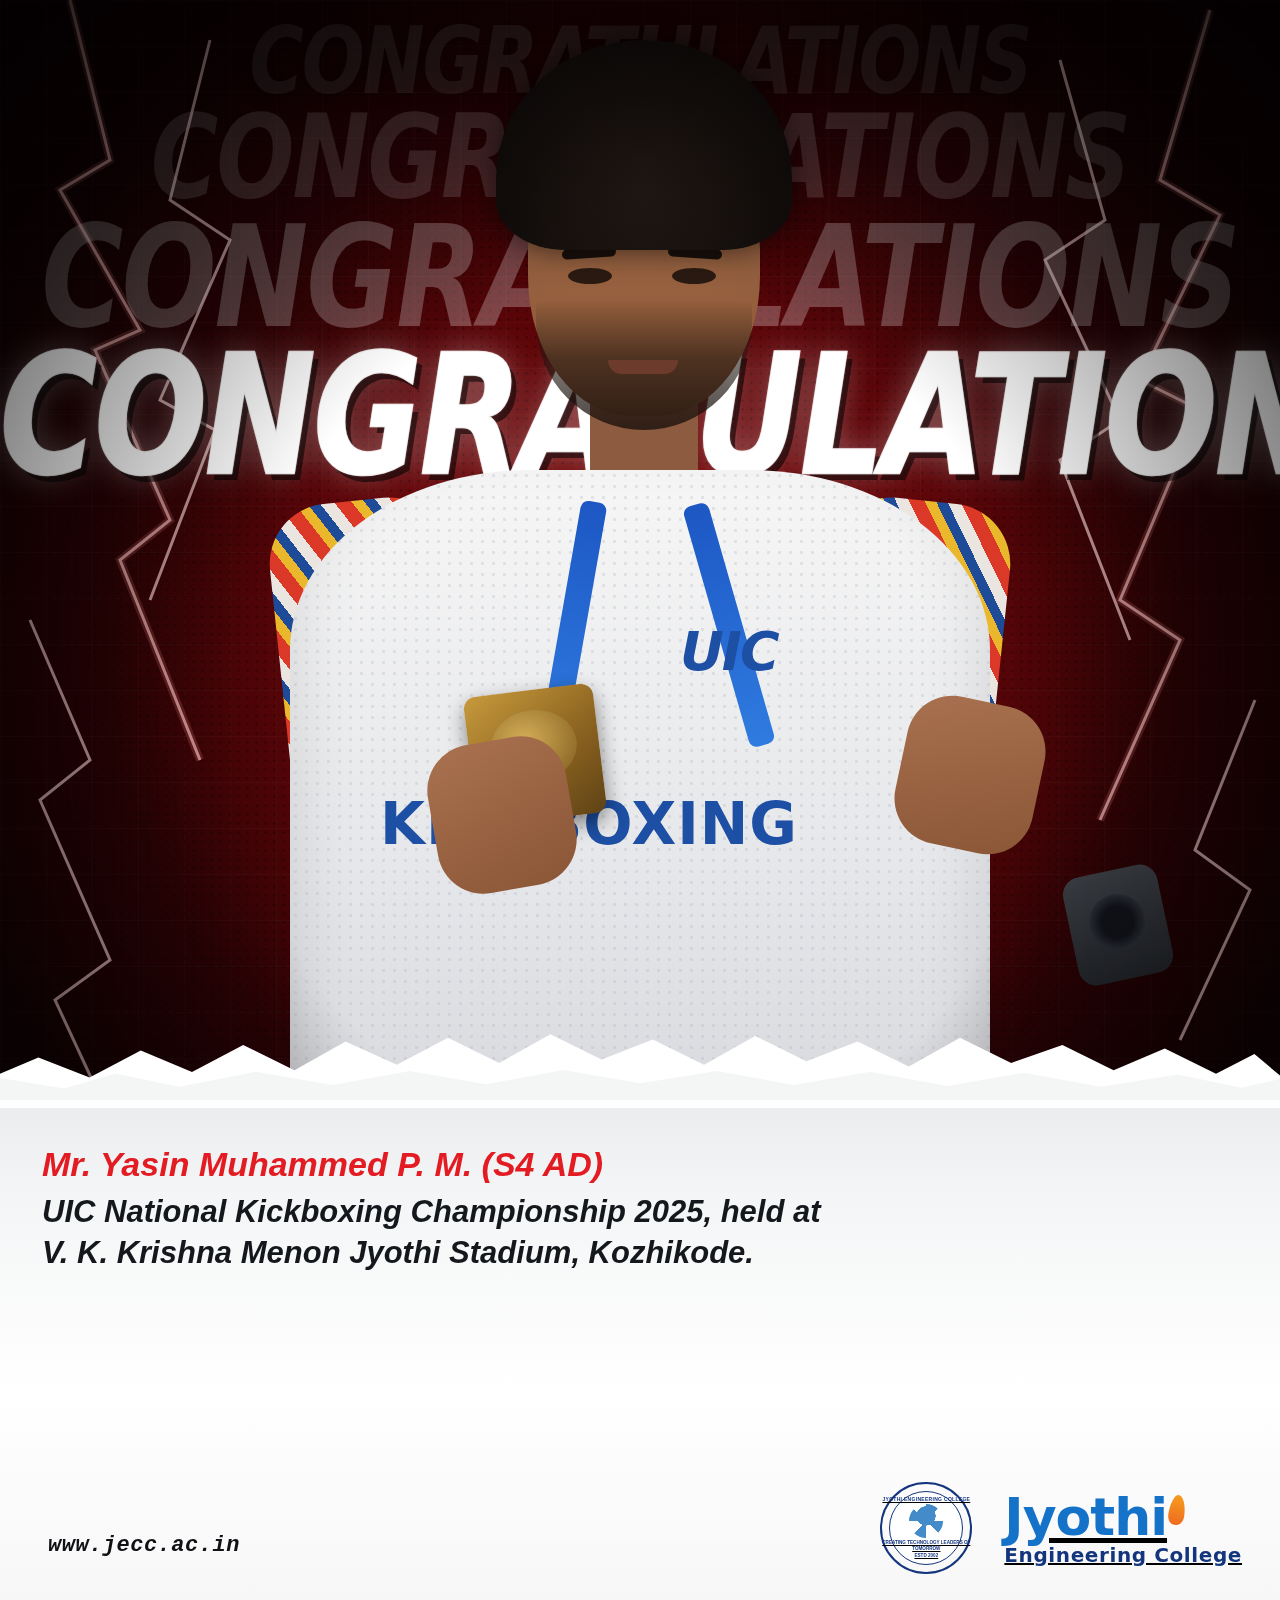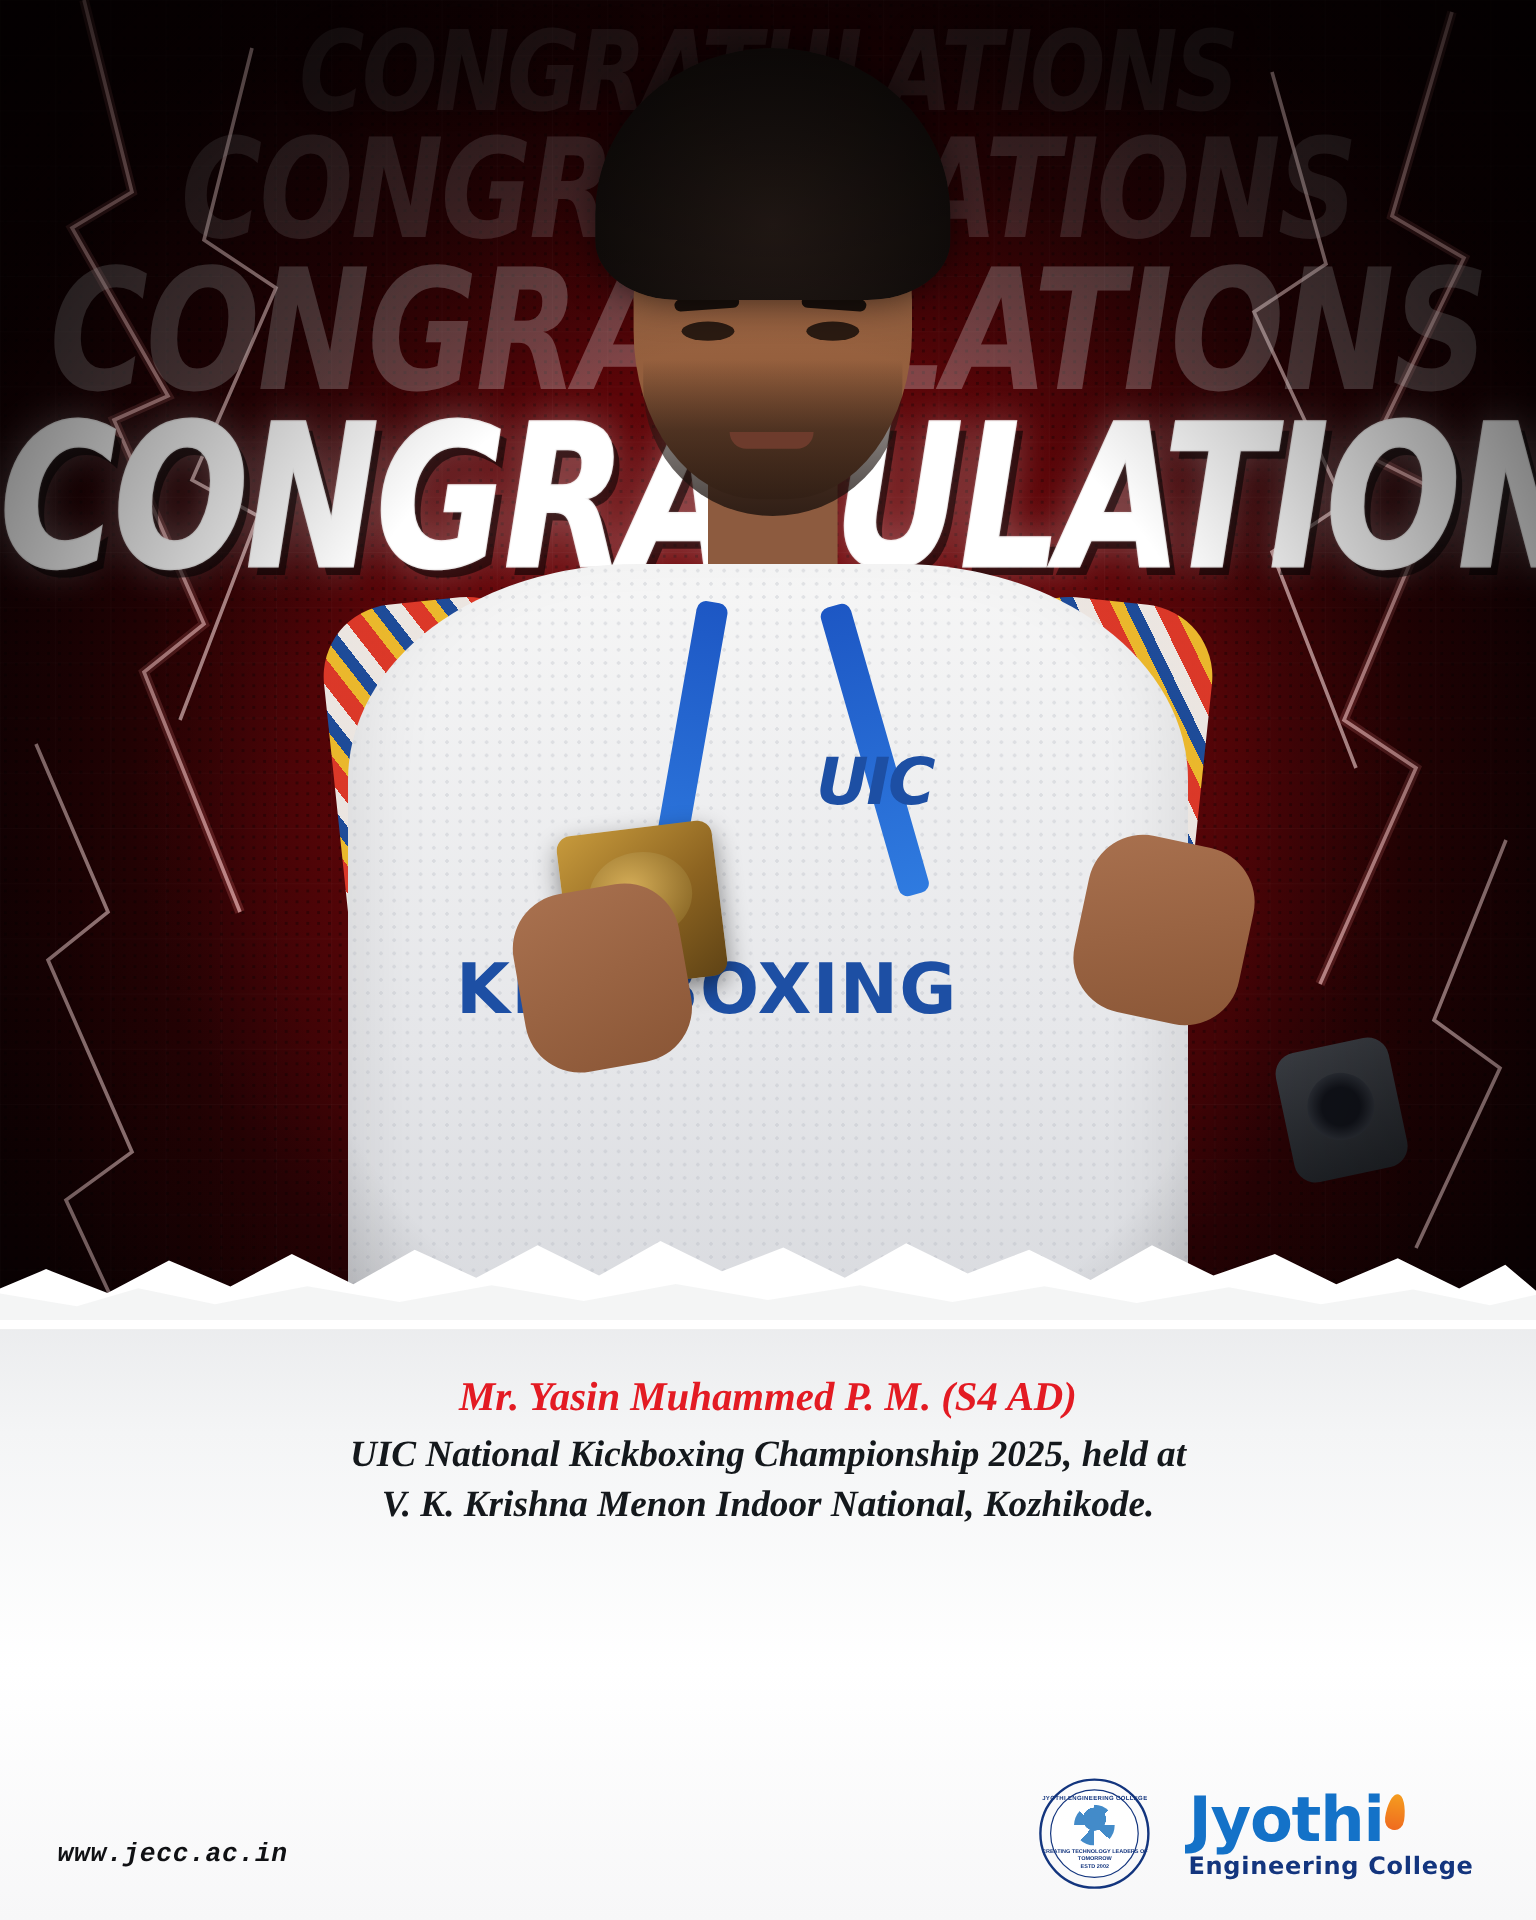--- a/index.html
+++ b/index.html
@@ -294,22 +294,22 @@
       38% 64%, 44% 32%, 50% 62%, 56% 34%, 62% 66%, 68% 36%, 74% 68%, 80% 38%,
       86% 70%, 92% 42%, 97% 72%, 100% 52%, 100% 100%
     );
     opacity: .8;
   }
 
   .caption {
     position: absolute;
     left: 0; right: 0;
     top: 62px;
-    text-align: center;
-    font-family: Liberation Serif, serif;
+    text-align: left;
+    font-family: Liberation Sans, sans-serif;
     font-style: italic;
     font-weight: 700;
     color: #14181c;
     line-height: 1.33;
     font-size: 31px;
     padding: 0 42px;
   }
   .caption .name {
     display: block;
     color: #e31b23;
@@ -325,25 +325,26 @@
     font-family: Liberation Mono, monospace;
     font-style: italic;
     font-weight: 700;
     font-size: 22px;
     color: #101114;
     letter-spacing: .5px;
   }
 
   .brand {
     position: absolute;
-    right: 52px;
+    right: 38px;
     bottom: 26px;
     display: flex;
     align-items: center;
     gap: 32px;
+    text-decoration: underline;
   }
   .crest {
     width: 92px; height: 92px;
     position: relative;
     display: flex;
     flex-direction: column;
     align-items: center;
     justify-content: center;
     text-align: center;
   }
@@ -467,21 +468,21 @@
 
   <div class="bg-vignette"></div>
 
   <div class="bottom-panel">
     <div class="tear"></div>
     <div class="tear2"></div>
 
     <div class="caption">
       <span class="name">Mr. Yasin Muhammed P. M. (S4 AD)</span>
       <span class="line">UIC National Kickboxing Championship 2025, held at</span>
-      <span class="line">V. K. Krishna Menon Indoor National, Kozhikode.</span>
+      <span class="line">V. K. Krishna Menon Jyothi Stadium, Kozhikode.</span>
     </div>
 
     <div class="site">www.jecc.ac.in</div>
 
     <div class="brand">
       <div class="crest">
         <div class="crest-ring"></div>
         <div class="crest-inner"></div>
         <div class="crest-top">JYOTHI ENGINEERING COLLEGE</div>
         <div class="crest-emblem"></div>

